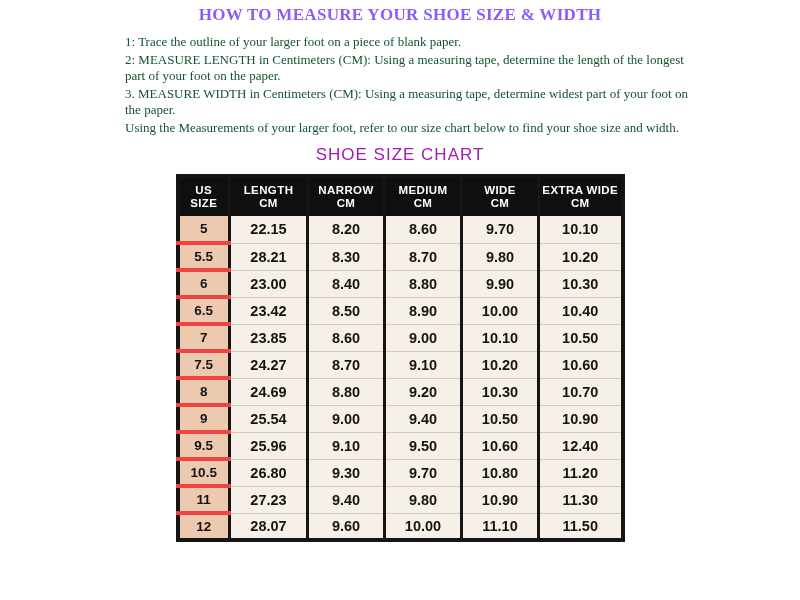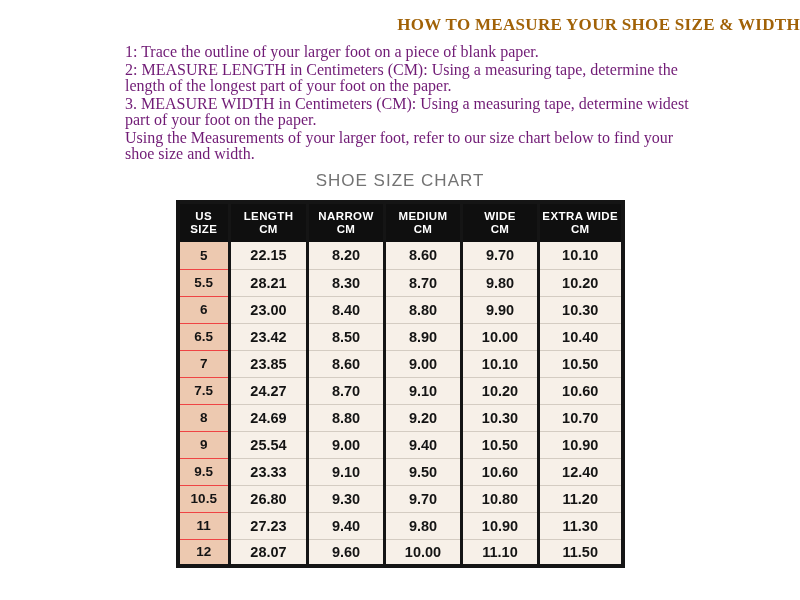--- a/index.html
+++ b/index.html
@@ -7,44 +7,44 @@
   .page {
     position: relative;
     width: 800px;
     height: 600px;
     background: #ffffff;
     overflow: hidden;
     font-family: "Liberation Serif", serif;
     color: #1a1a1a;
   }
   .doc-title {
-    padding-top: 15px;
-    text-align: right;
+    padding-top: 5px;
+    text-align: center;
     font-family: "Liberation Serif", serif;
     font-weight: bold;
     font-size: 17px;
     letter-spacing: 0.3px;
-    color: #a16207;
+    color: #8b5cf6;
   }
   .instructions {
     margin: 9px 0 0 125px;
     width: 572px;
-    font-size: 16px;
+    font-size: 13px;
     line-height: 16px;
-    color: #701a75;
+    color: #14532d;
   }
   .instructions p { margin: 0 0 2px 0; }
   .chart-title {
     margin-top: 9px;
     text-align: center;
     font-family: "Liberation Sans", sans-serif;
     font-weight: 400;
     font-size: 17px;
     letter-spacing: 1px;
-    color: #737373;
+    color: #a21caf;
   }
   table.size-chart {
     margin: 9px auto 0 auto;
     width: 445px;
     border-collapse: collapse;
     table-layout: fixed;
     border: 4px solid #151515;
     font-family: "Liberation Sans", sans-serif;
     font-weight: bold;
   }
@@ -67,21 +67,21 @@
     vertical-align: middle;
     font-size: 14.5px;
     background: #f7f0e8;
     color: #141414;
     border-left: 3px solid #151515;
     border-top: 1px solid #d4ccc2;
   }
   table.size-chart td.size-cell {
     background: #edc9b0;
     font-size: 13.5px;
-    border-top: 1px solid #ef4444;
+    border-top: 4px solid #ef4444;
   }
   table.size-chart tbody tr:first-child td { border-top: none; }
 </style>
 </head>
 <body>
 
 <div class="page">
 
   <div class="doc-title">HOW TO MEASURE YOUR SHOE SIZE &amp; WIDTH</div>
 
@@ -191,21 +191,21 @@
         <tr>
           <td class="size-cell">9</td>
           <td>25.54</td>
           <td>9.00</td>
           <td>9.40</td>
           <td>10.50</td>
           <td>10.90</td>
         </tr>
         <tr>
           <td class="size-cell">9.5</td>
-          <td>23.33</td>
+          <td>25.96</td>
           <td>9.10</td>
           <td>9.50</td>
           <td>10.60</td>
           <td>12.40</td>
         </tr>
         <tr>
           <td class="size-cell">10.5</td>
           <td>26.80</td>
           <td>9.30</td>
           <td>9.70</td>

